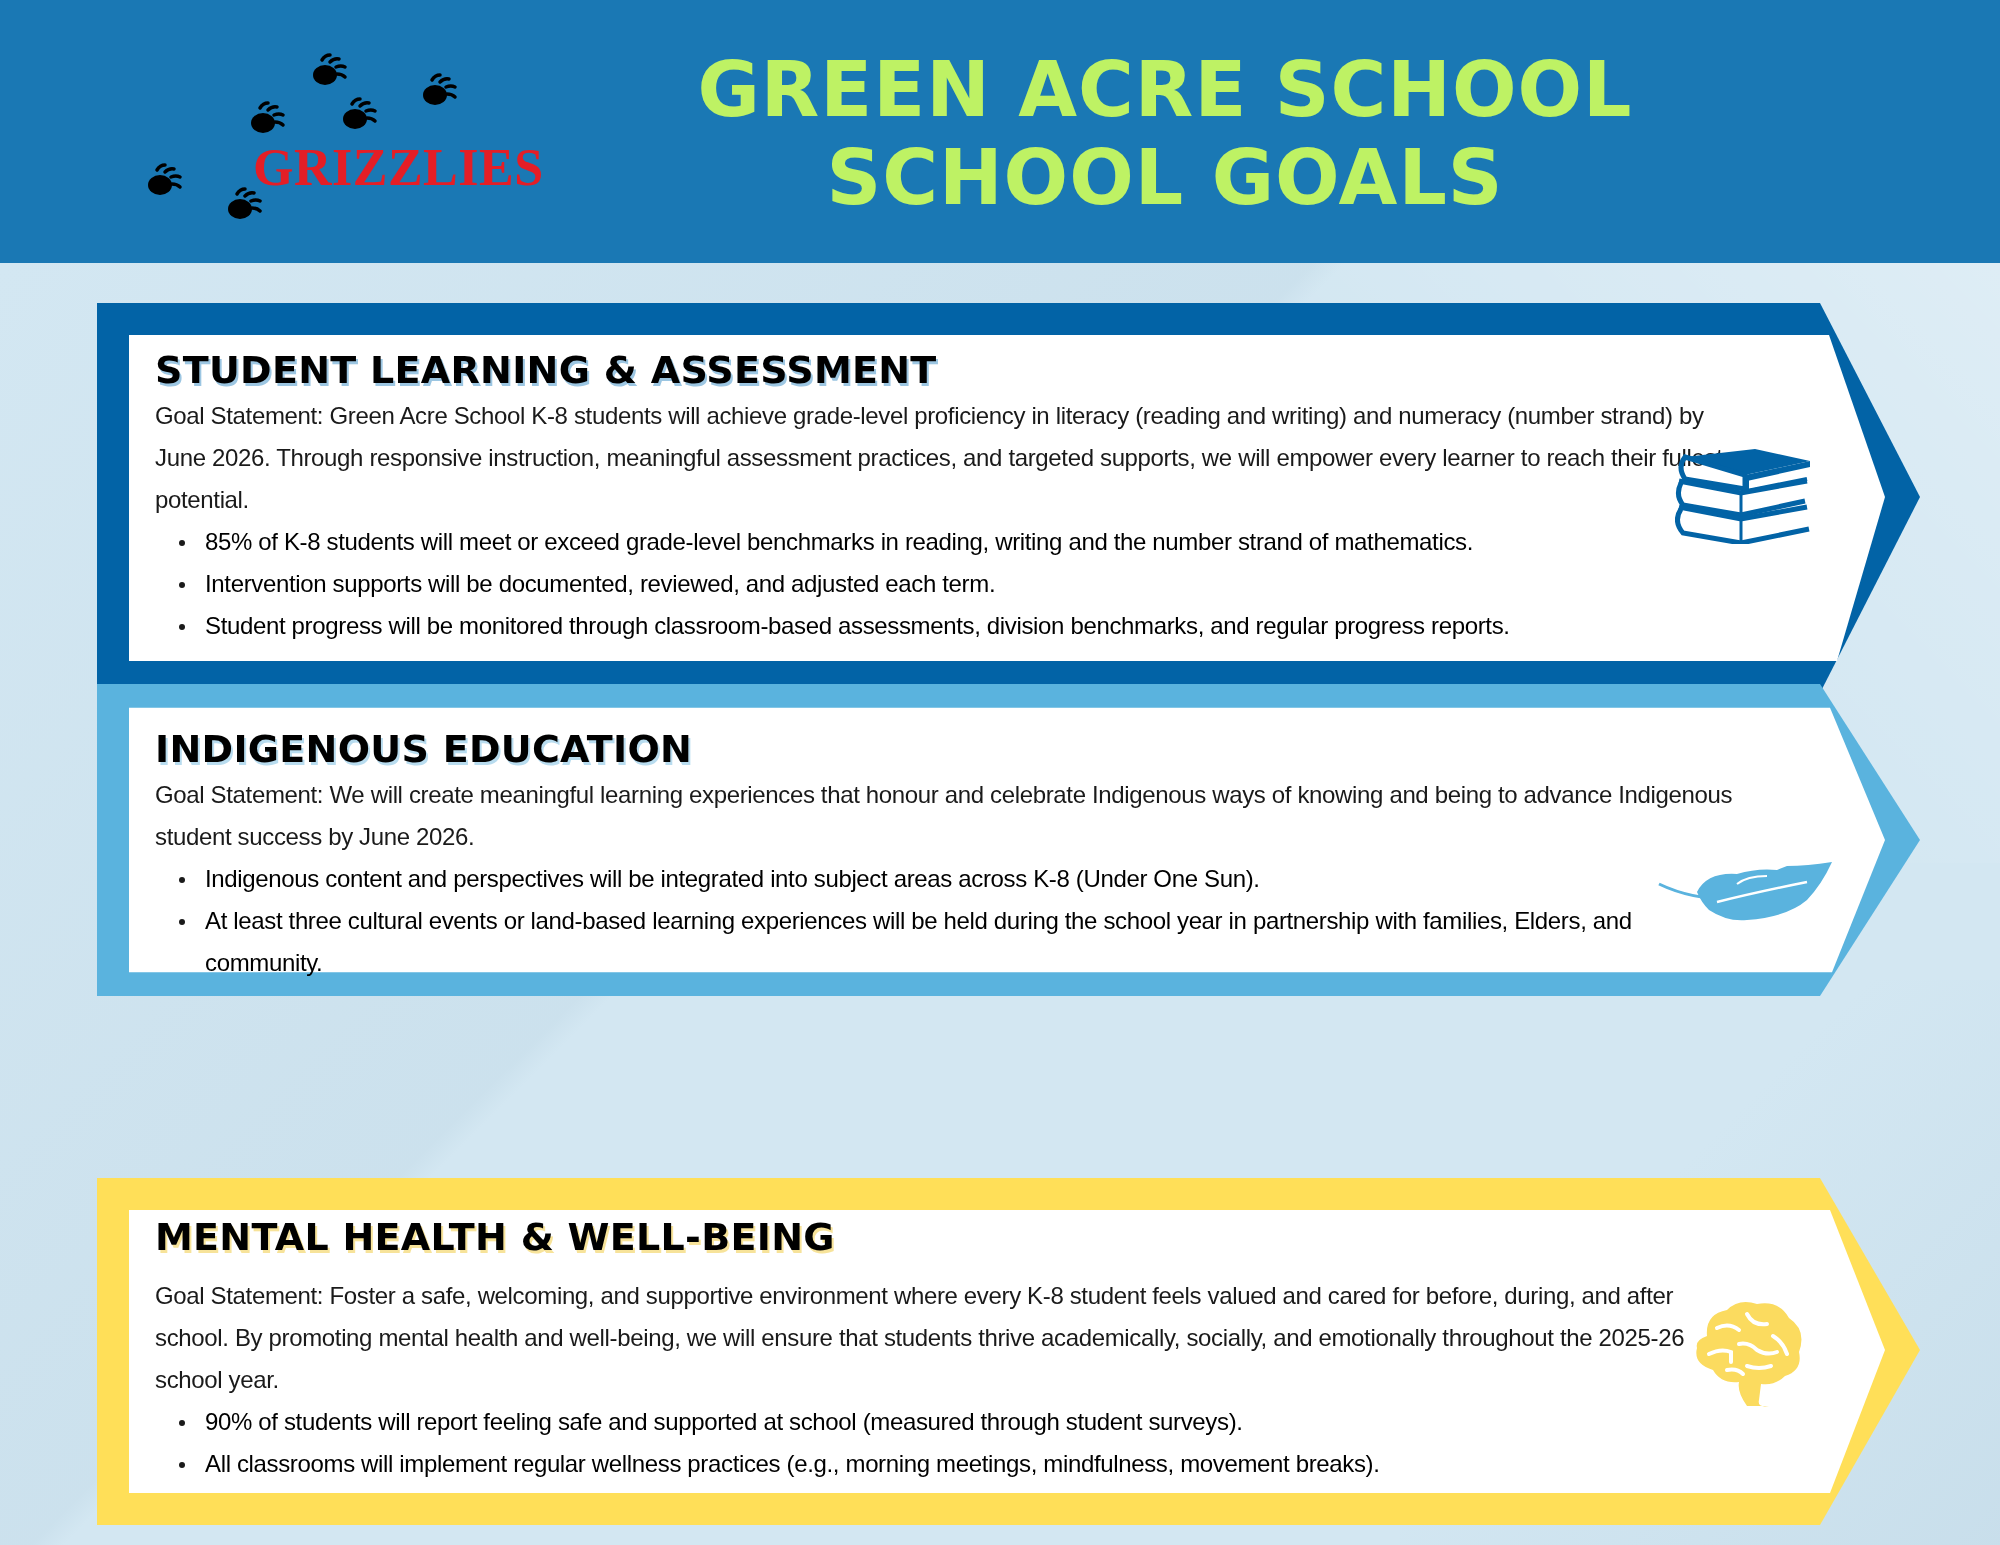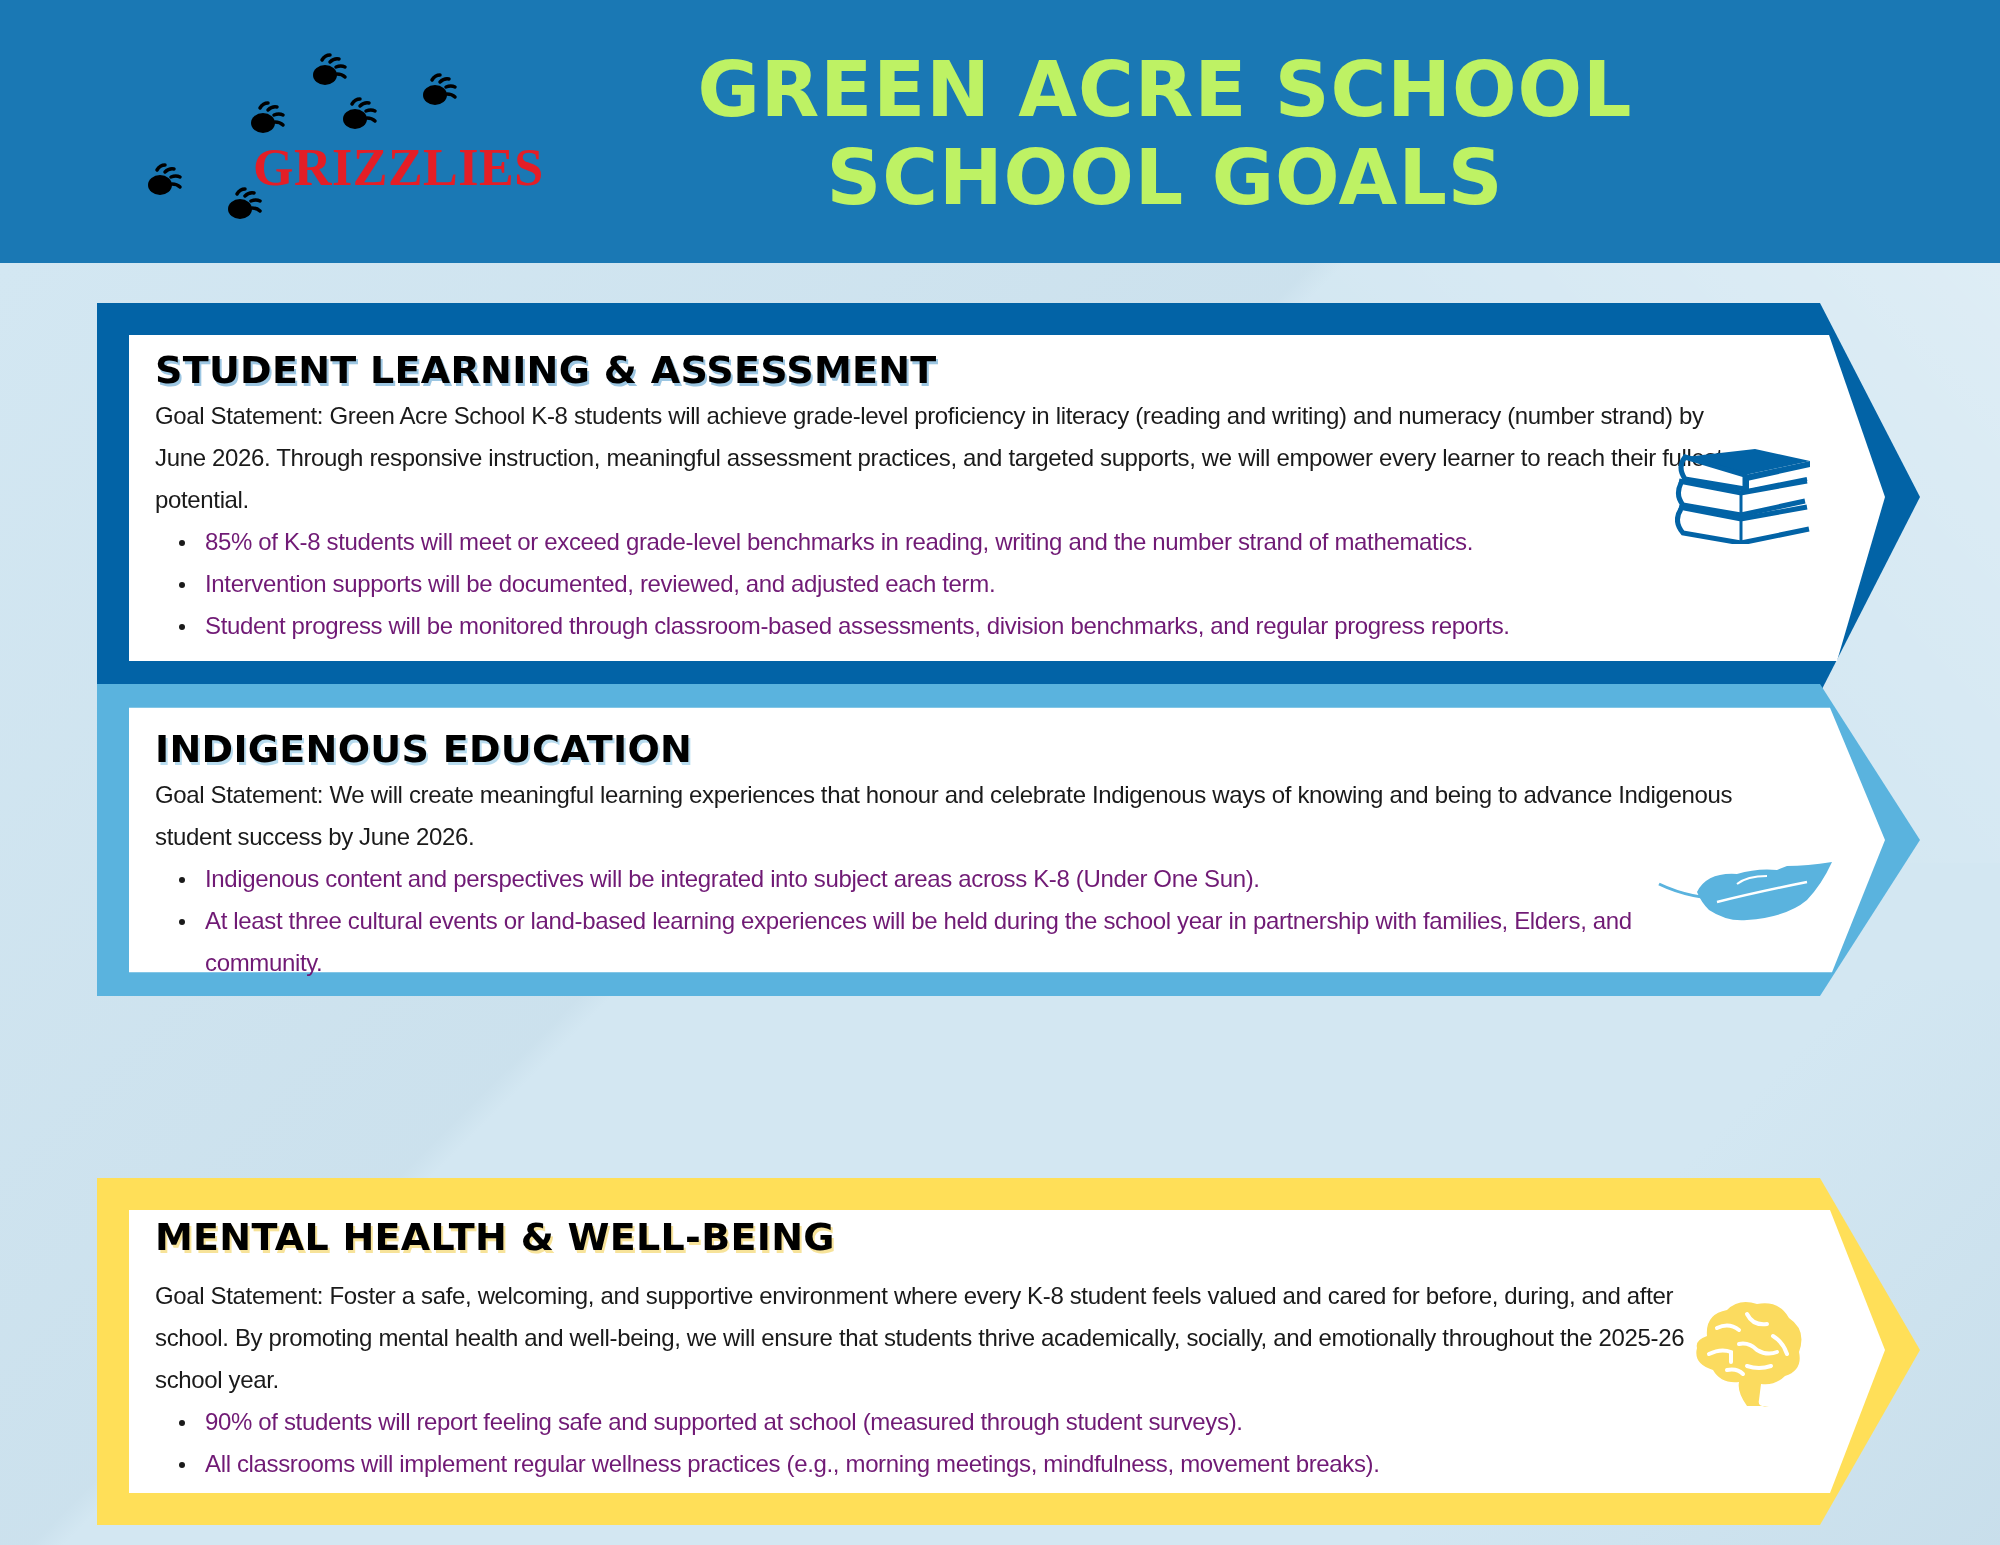--- a/index.html
+++ b/index.html
@@ -51,21 +51,21 @@
   .card-yellow .card-title { text-shadow: 2px 3px 0 #f7e39a; }
   .goal {
     font-family: "Liberation Sans", sans-serif; font-size: 24px; line-height: 42px;
     color: #1a1a1a; letter-spacing: -0.35px; margin-top: 2px;
     transform-origin: left top;
   }
   .bullets { list-style: none; margin-left: 0; }
   .bullets li {
     position: relative; padding-left: 50px;
     font-family: "Liberation Sans", sans-serif; font-size: 24px; line-height: 42px;
-    color: #701a75; letter-spacing: -0.35px;
+    color: #000000; letter-spacing: -0.35px;
   }
   .bullets li::before {
     content: ""; position: absolute; left: 24px; top: 19px;
     width: 6px; height: 6px; border-radius: 50%; background: #1a1a1a;
   }
   .card-icon { position: absolute; }
 
   .card-blue { top: 303px; height: 390px; }
   .card-lblue { top: 684px; height: 312px; }
   .card-yellow { top: 1178px; height: 347px; }

